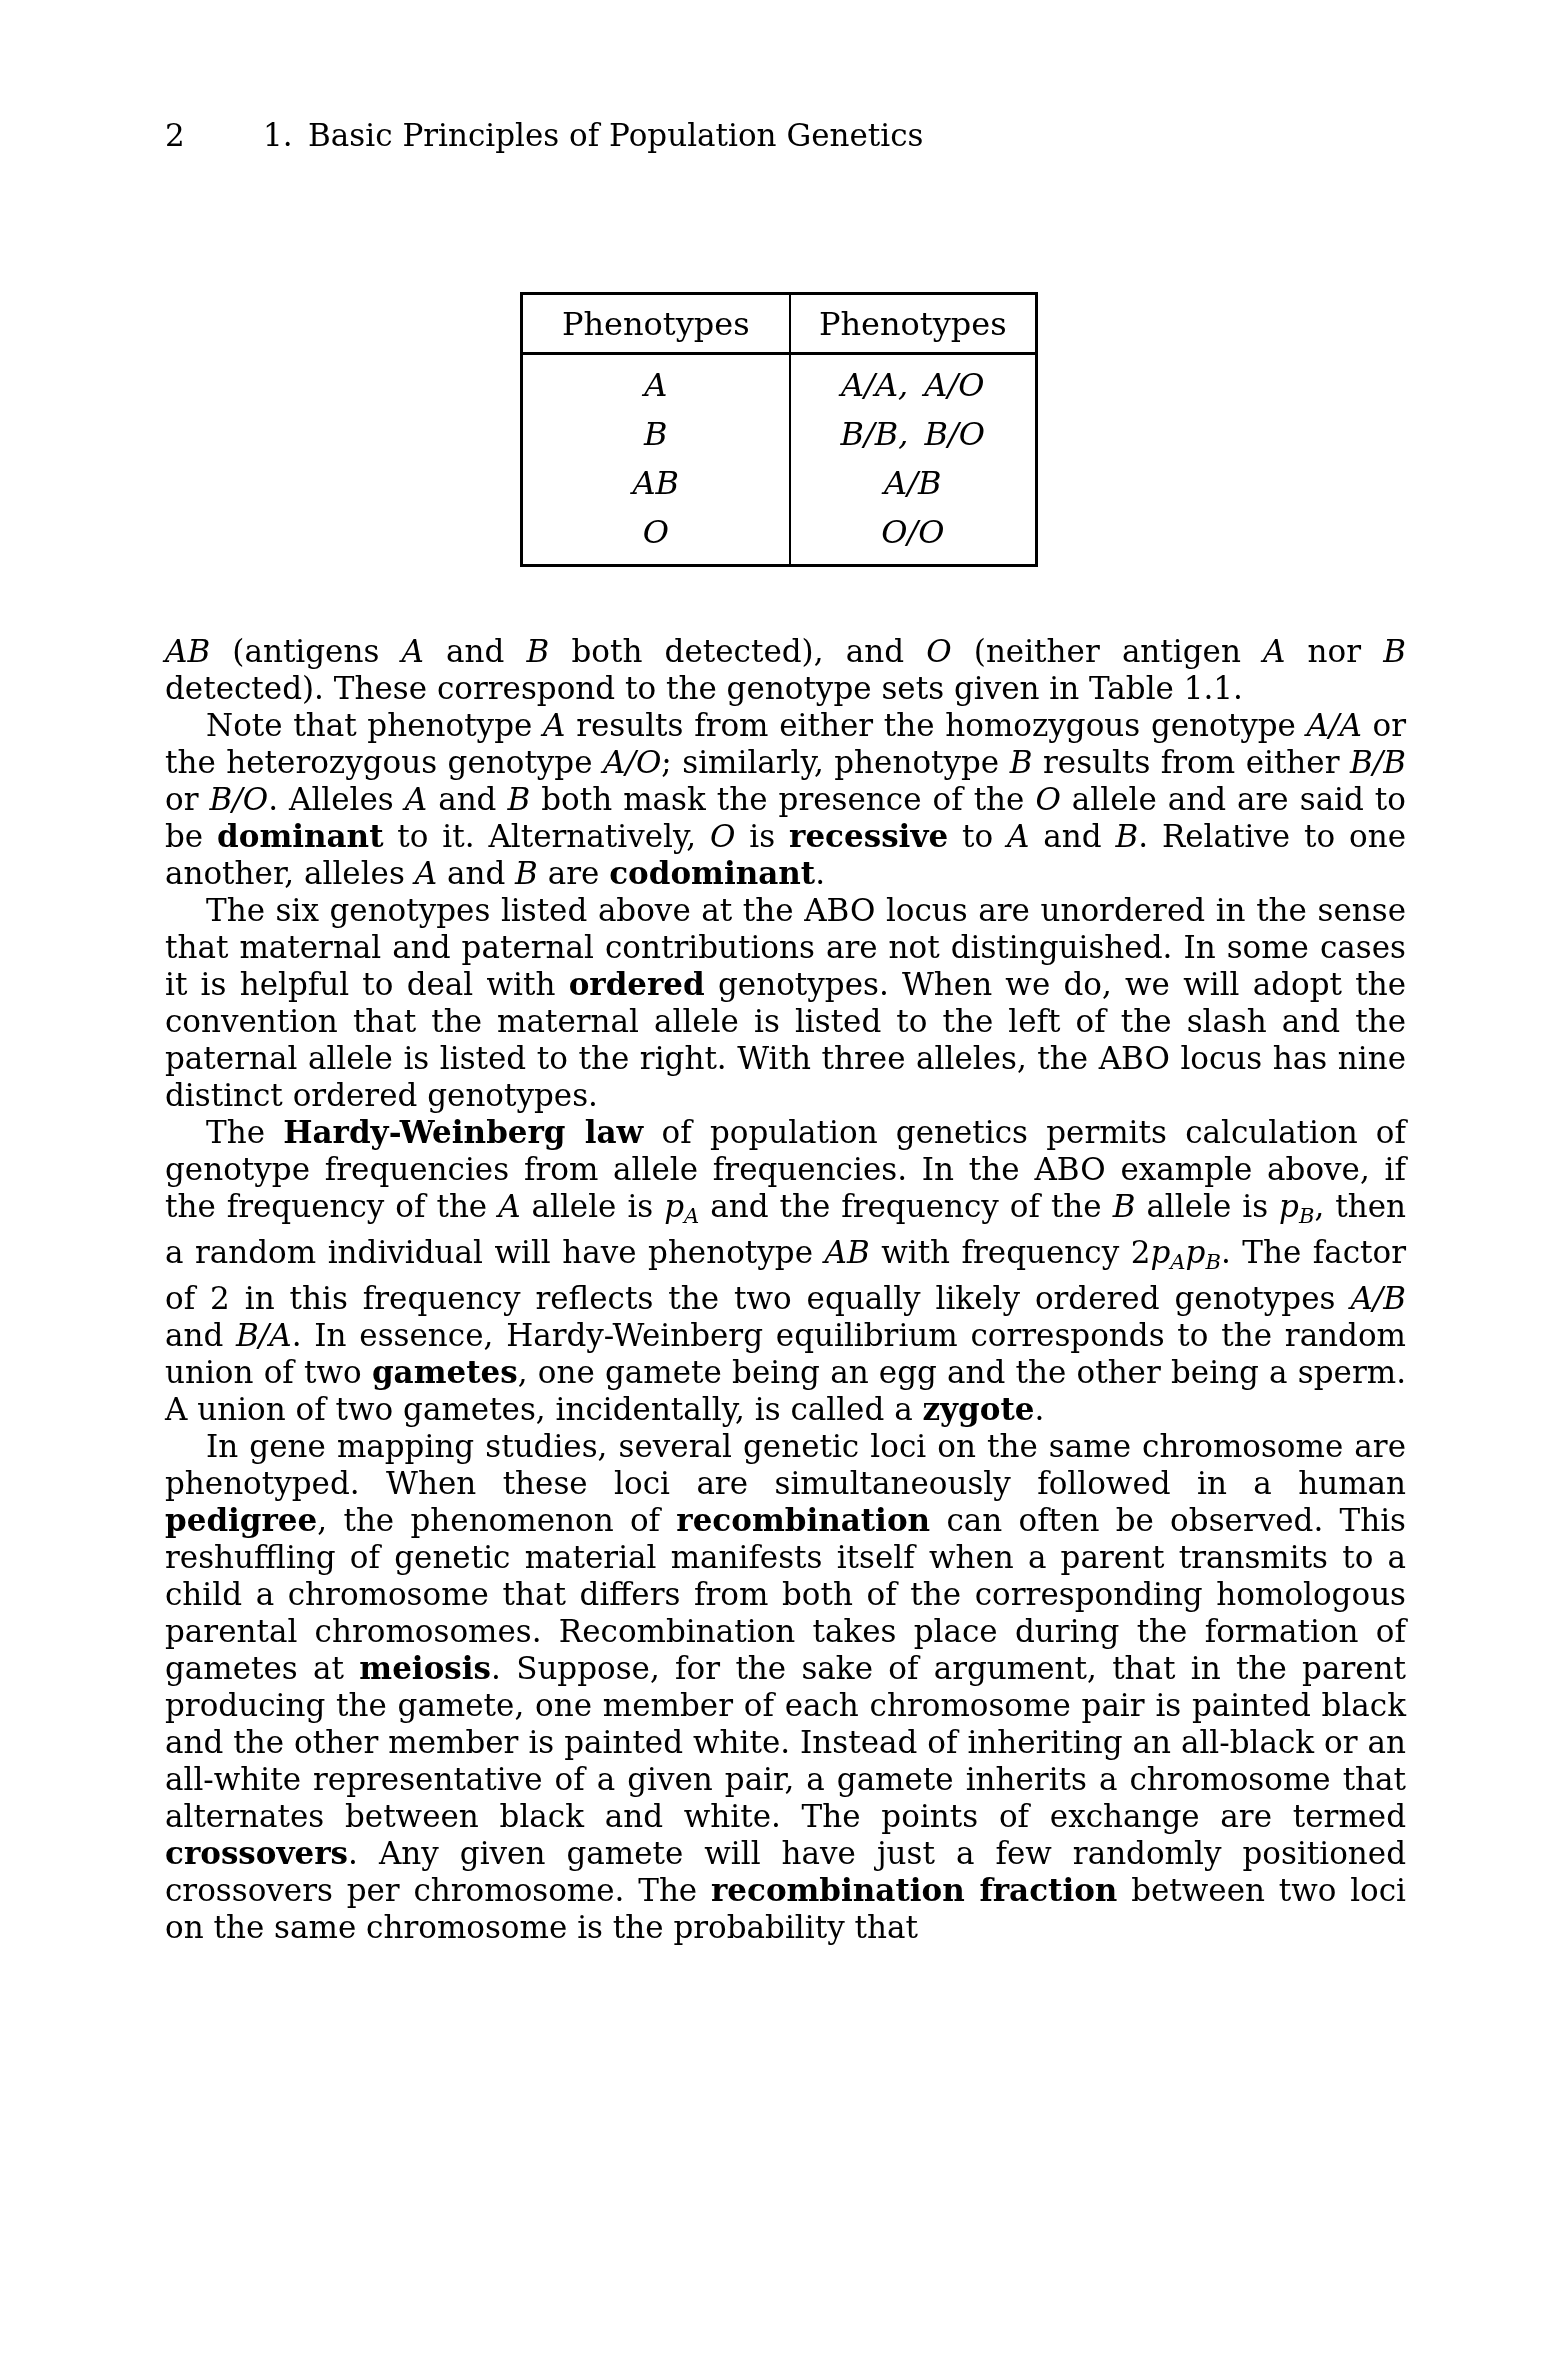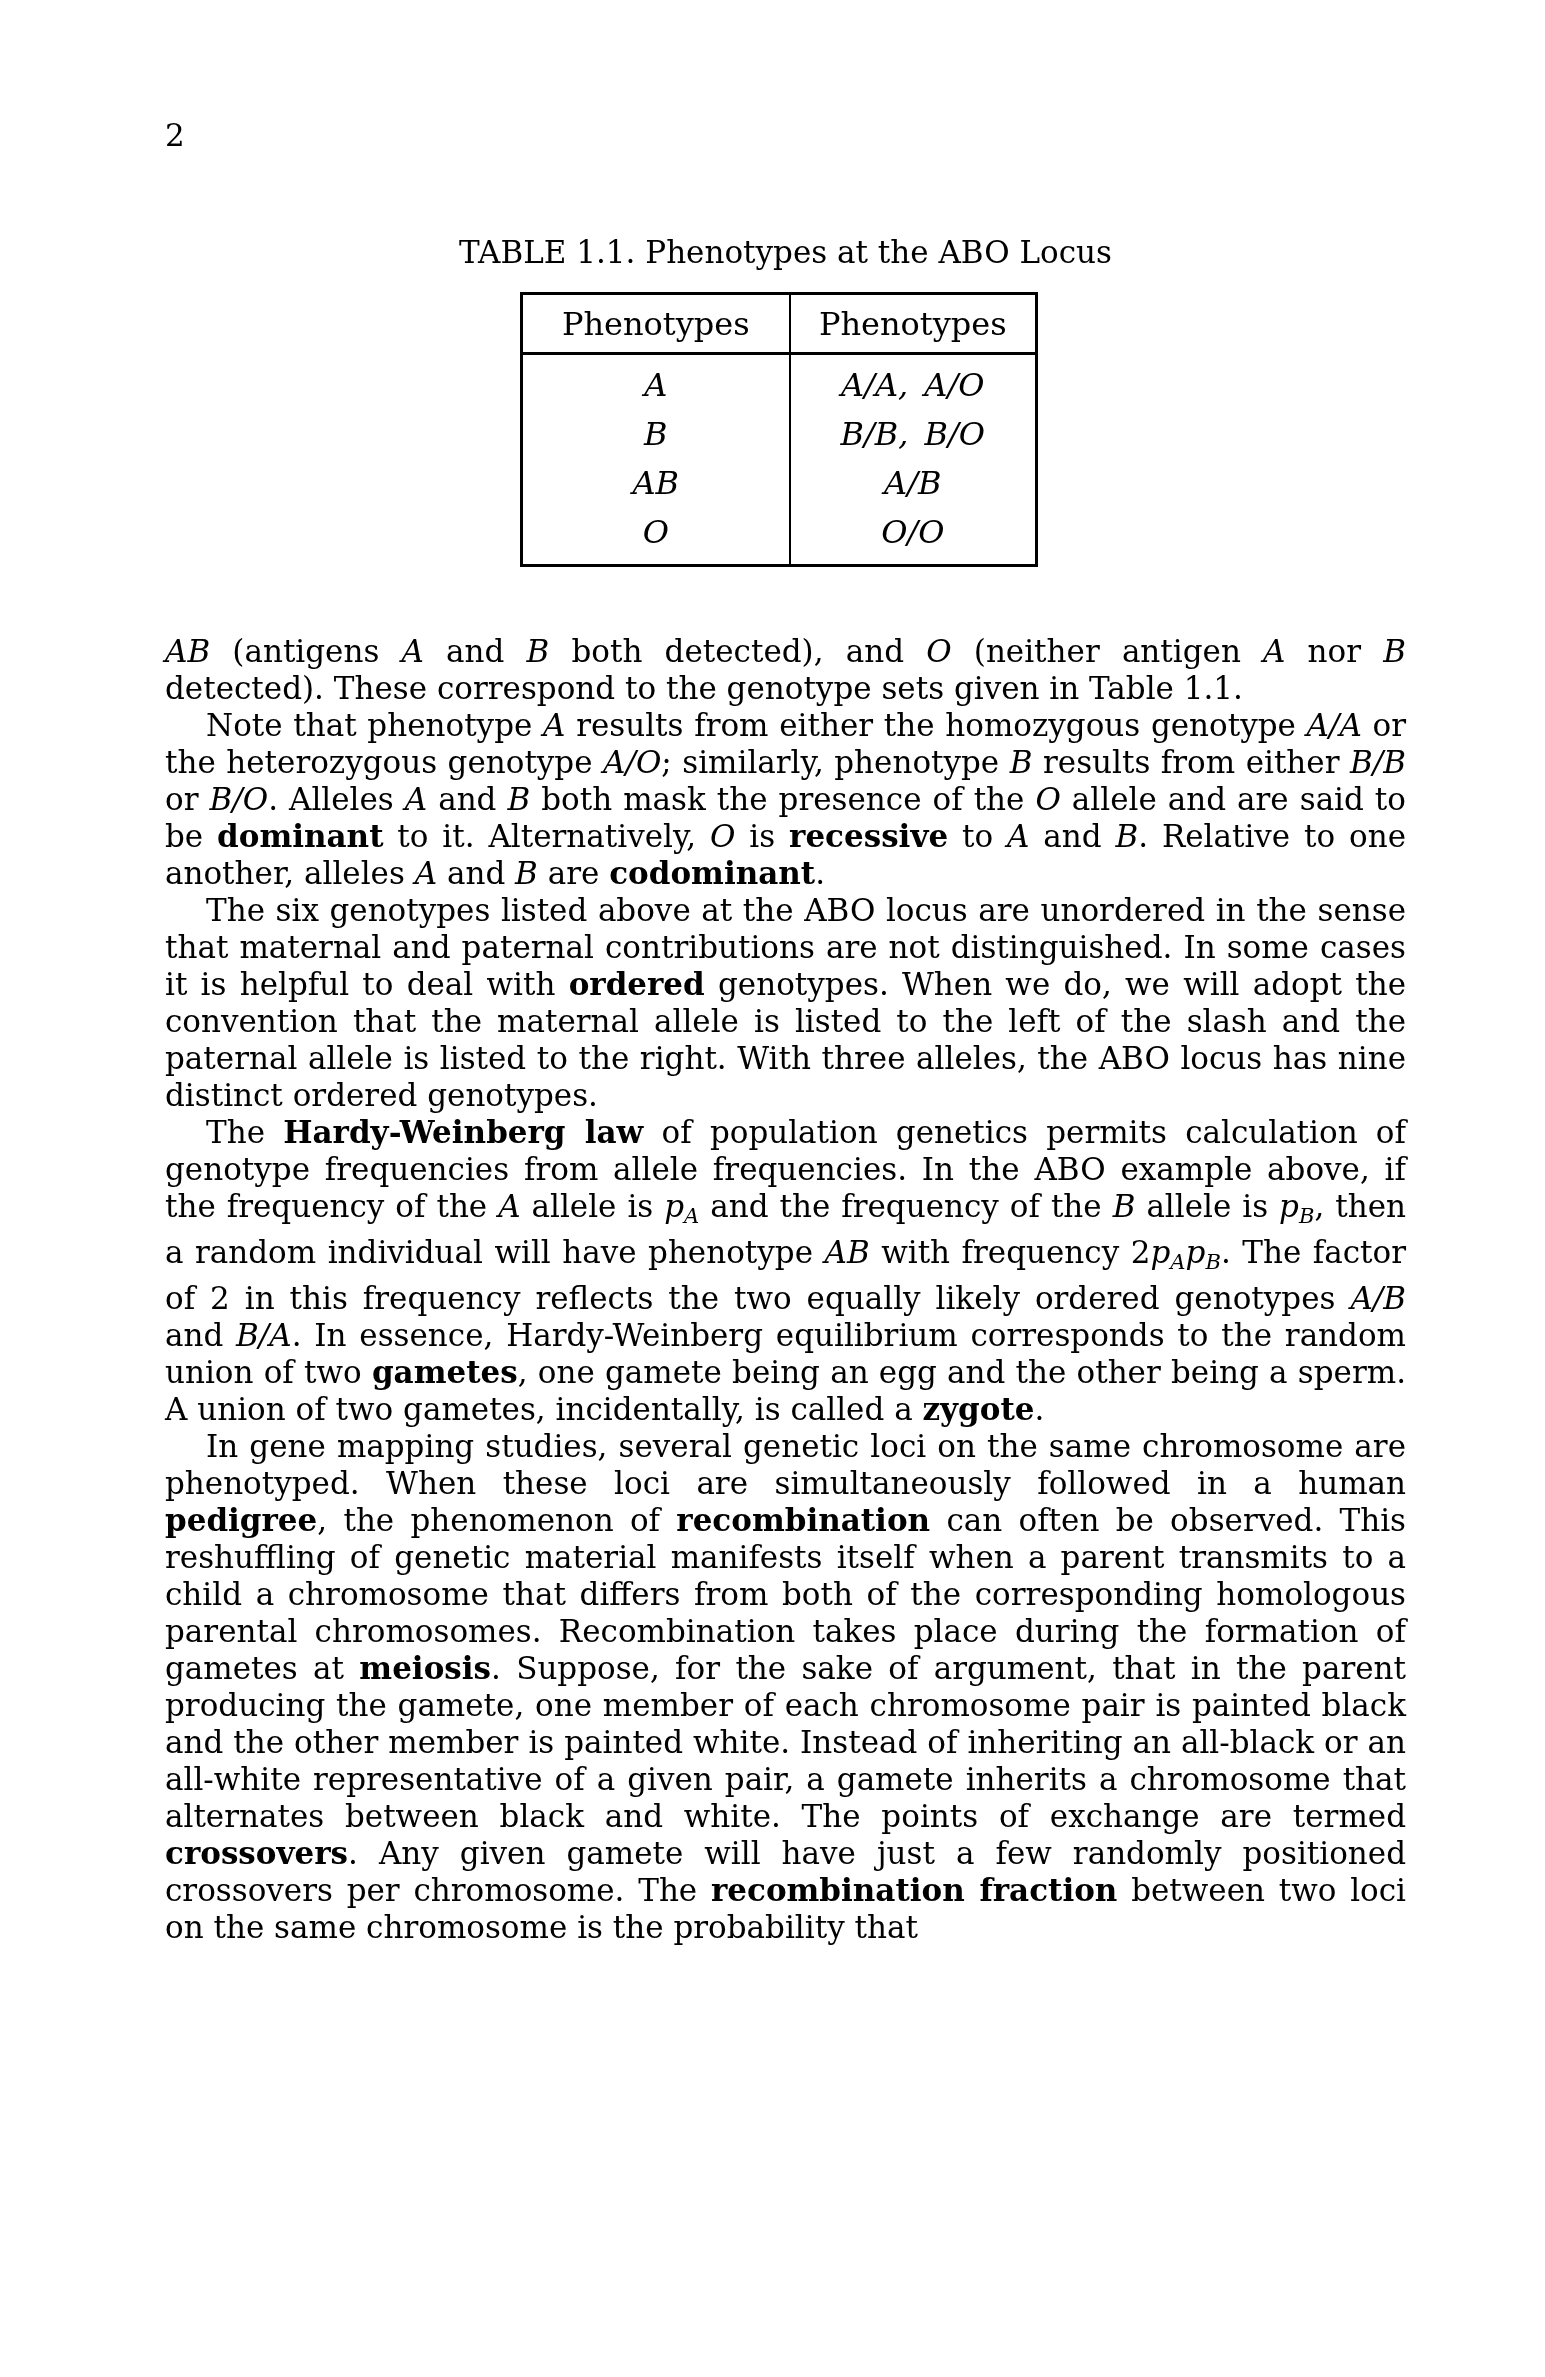--- a/index.html
+++ b/index.html
@@ -108,23 +108,23 @@
     letter-spacing: 0;
   }
 </style>
 </head>
 <body>
 
 <div class="page">
 
   <div class="running-head">
     <span class="page-number">2</span>
+    <span class="chapter-title">1. Basic Principles of Population Genetics</span>
   </div>
 
-  <div class="table-caption">TABLE 1.1. Phenotypes at the ABO Locus</div>
 
   <div class="abo-table-wrap">
     <table class="abo">
       <colgroup>
         <col class="col-phenotypes">
         <col class="col-genotypes">
       </colgroup>
       <thead>
         <tr>
           <th>Phenotypes</th>

